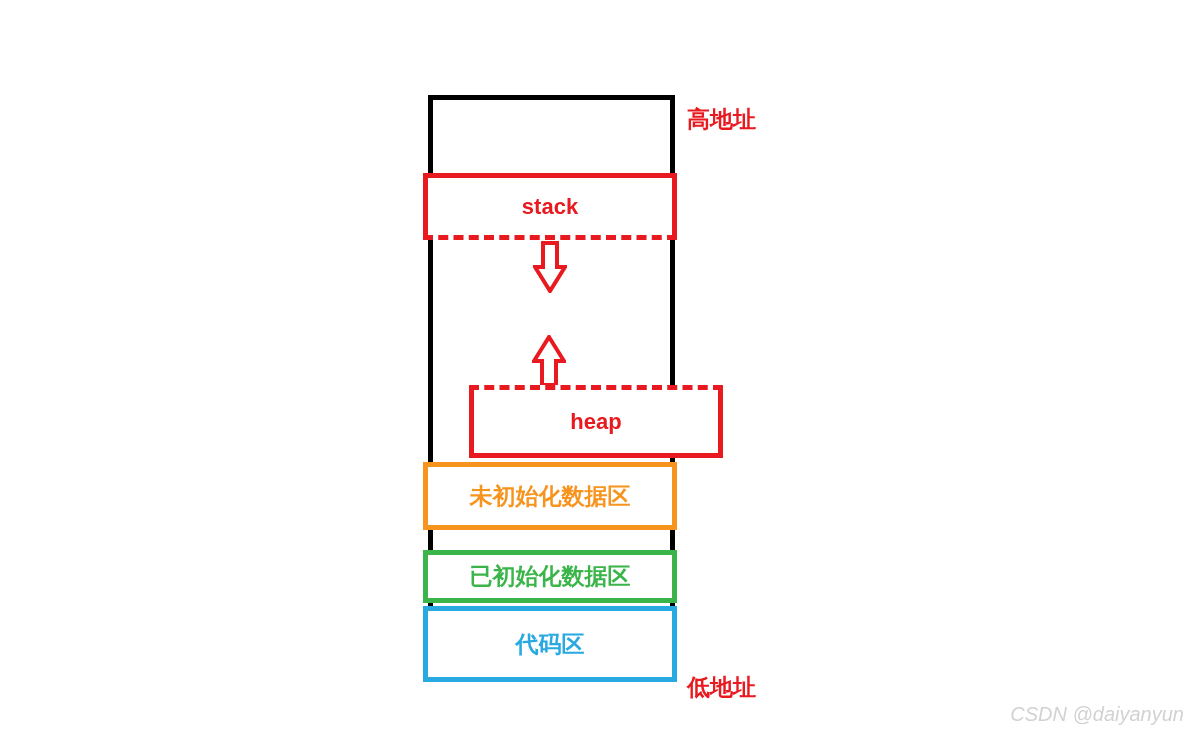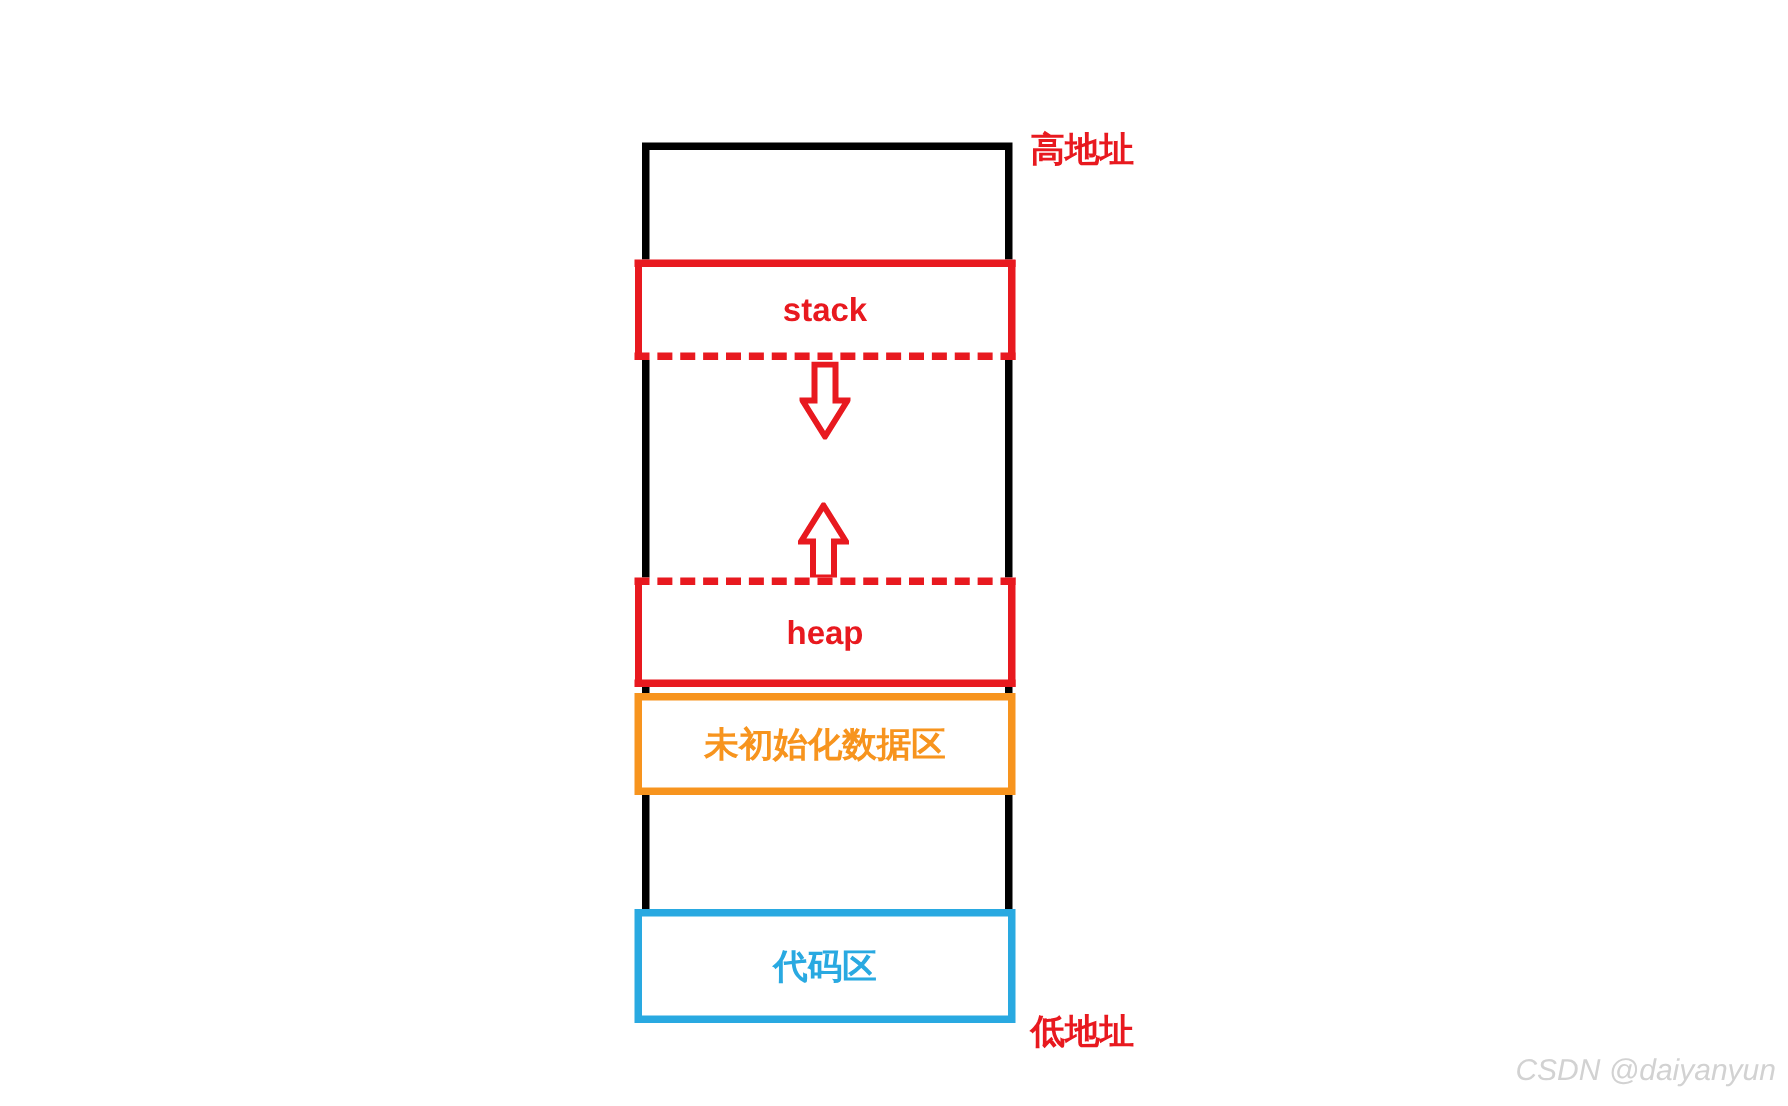--- a/index.html
+++ b/index.html
@@ -24,39 +24,39 @@
     position:absolute;left:423px;width:254px;background:#ffffff;
     display:flex;align-items:center;justify-content:center;
     font-weight:bold;text-align:center;
   }
   .region-stack{
     top:173px;height:67px;border:5px solid var(--red);
     border-bottom:5px dashed var(--red);color:var(--red);font-size:22px;
   }
   .region-heap{
     top:385px;height:73px;border:5px solid var(--red);
-    border-top:5px dashed var(--red);color:var(--red);font-size:22px;
+    border-top:5px dashed var(--red);color:var(--red);font-size:22px;margin-left:46px;
   }
   .region-uninit{
     top:462px;height:68px;border:5px solid var(--orange);
     color:var(--orange);font-size:23px;
   }
   .region-init{
     top:550px;height:53px;border:5px solid var(--green);
     color:var(--green);font-size:23px;
   }
   .region-code{
     top:606px;height:76px;border:5px solid var(--blue);
     color:var(--blue);font-size:23px;
   }
   .addr-label{
     position:absolute;left:687px;font-size:23px;font-weight:bold;color:var(--red);
     white-space:nowrap;
   }
-  .addr-high{top:84px;text-align:center;}
+  .addr-high{top:104px;text-align:center;}
   .addr-low{top:672px;font-family:Liberation Serif, serif;}
   .grow-arrow{position:absolute;color:var(--red);line-height:0;}
   .arrow-down{left:533px;top:241px;}
   .arrow-up{left:532px;top:335px;}
   .watermark{
     position:absolute;right:8px;top:703px;font-size:20px;
     color:var(--watermark-gray);white-space:nowrap;font-style:italic;
   }
 </style>
 </head>
@@ -86,20 +86,23 @@
   </span>
 
   <div class="region region-heap">
     <span>heap</span>
   </div>
 
   <div class="region region-uninit">
     <span>未初始化数据区</span>
   </div>
 
+  <div class="region region-init">
+    <span>已初始化数据区</span>
+  </div>
 
   <div class="region region-code">
     <span>代码区</span>
   </div>
 
   <div class="addr-label addr-low">低地址</div>
 
   <div class="watermark">CSDN @daiyanyun</div>
 
 </div>

